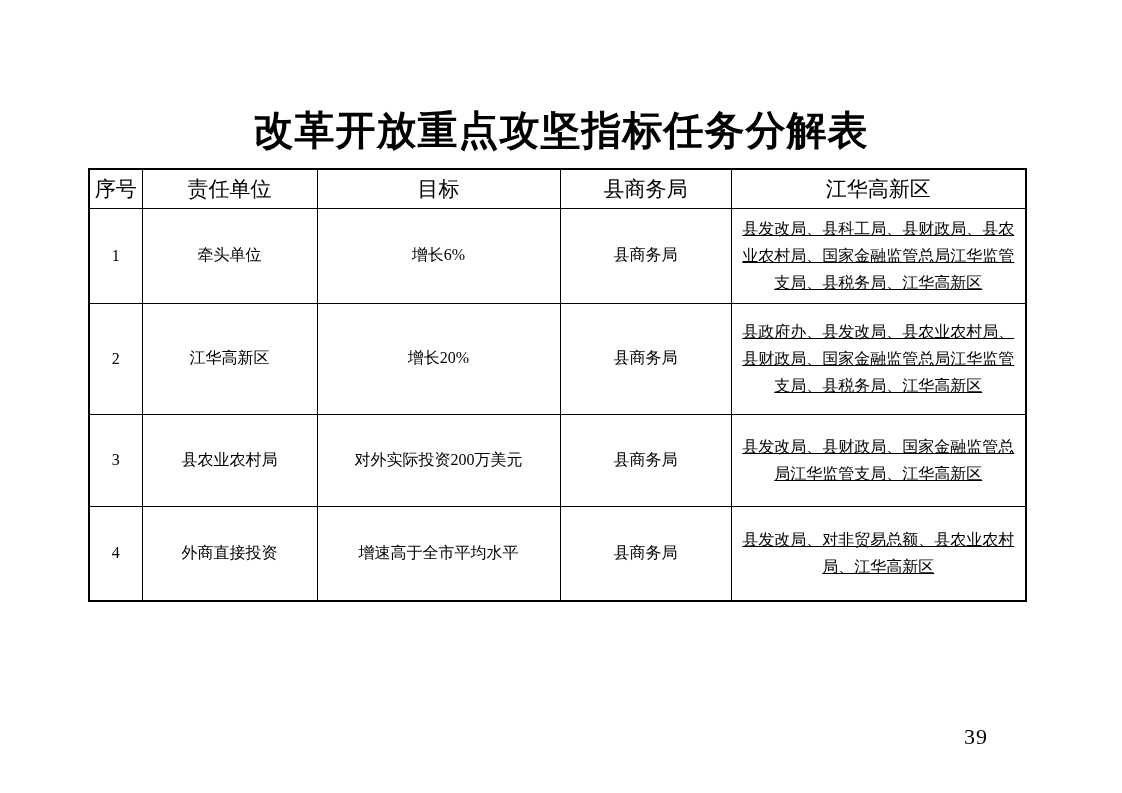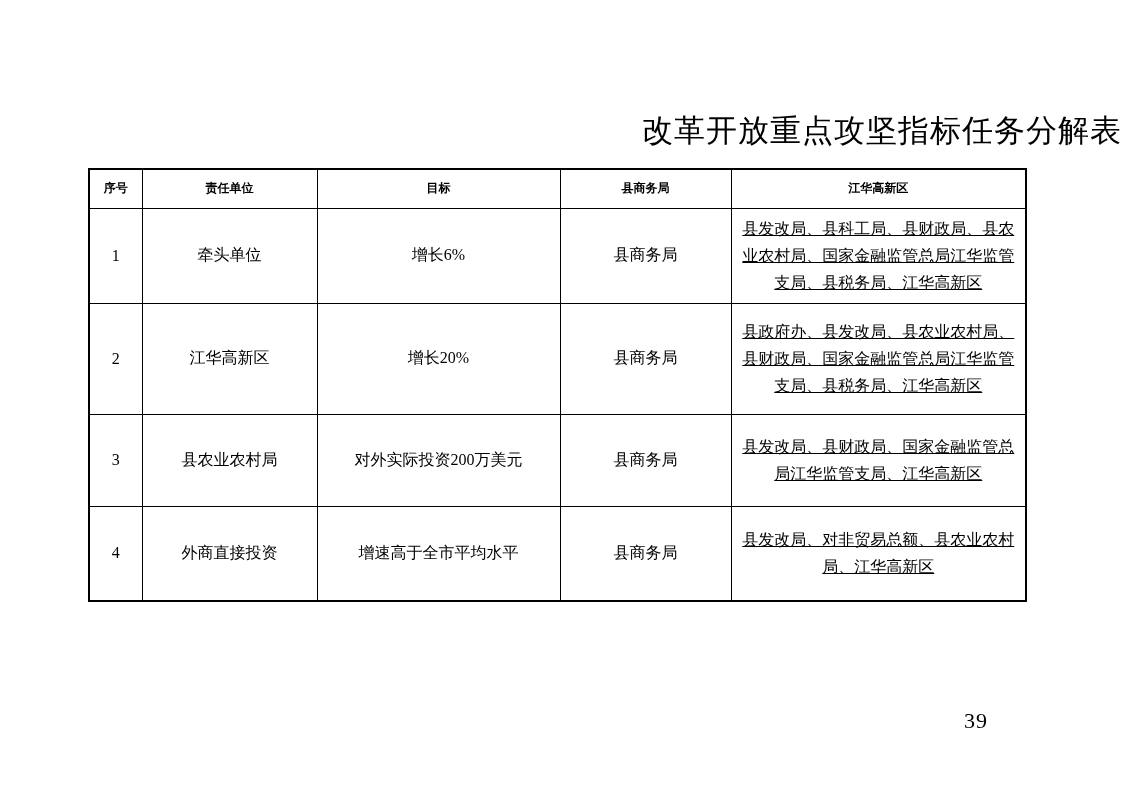--- a/index.html
+++ b/index.html
@@ -14,23 +14,23 @@
     width: 1122px;
     height: 793px;
     background: #ffffff;
     overflow: hidden;
   }
   .doc-title {
     position: absolute;
     top: 112px;
     left: 0;
     width: 100%;
-    text-align: right;
-    font-size: 31px;
-    font-weight: normal;
+    text-align: center;
+    font-size: 40px;
+    font-weight: bold;
     letter-spacing: 1px;
     line-height: 38px;
   }
   .task-table {
     position: absolute;
     left: 88px;
     top: 168px;
     border-collapse: collapse;
     table-layout: fixed;
     width: 937px;
@@ -40,36 +40,36 @@
   .task-table td {
     border: 1px solid #000000;
     text-align: center;
     vertical-align: middle;
     font-size: 16px;
     padding: 2px 4px;
     box-sizing: border-box;
     overflow: hidden;
   }
   .task-table th {
-    font-weight: bold;
-    font-size: 12px;
+    font-weight: normal;
+    font-size: 21px;
   }
   .row-header { height: 39px; }
   .row-1 { height: 95px; }
   .row-2 { height: 111px; }
   .row-3 { height: 92px; }
   .row-4 { height: 95px; }
   .cell-responsible {
     line-height: 1.7;
     padding: 2px 3px;
     text-decoration: underline;
   }
   .page-number {
     position: absolute;
-    top: 708px;
+    top: 724px;
     left: 964px;
     font-size: 22px;
     letter-spacing: 1px;
   }
 </style>
 </head>
 <body>
 
 <div class="page">
 

